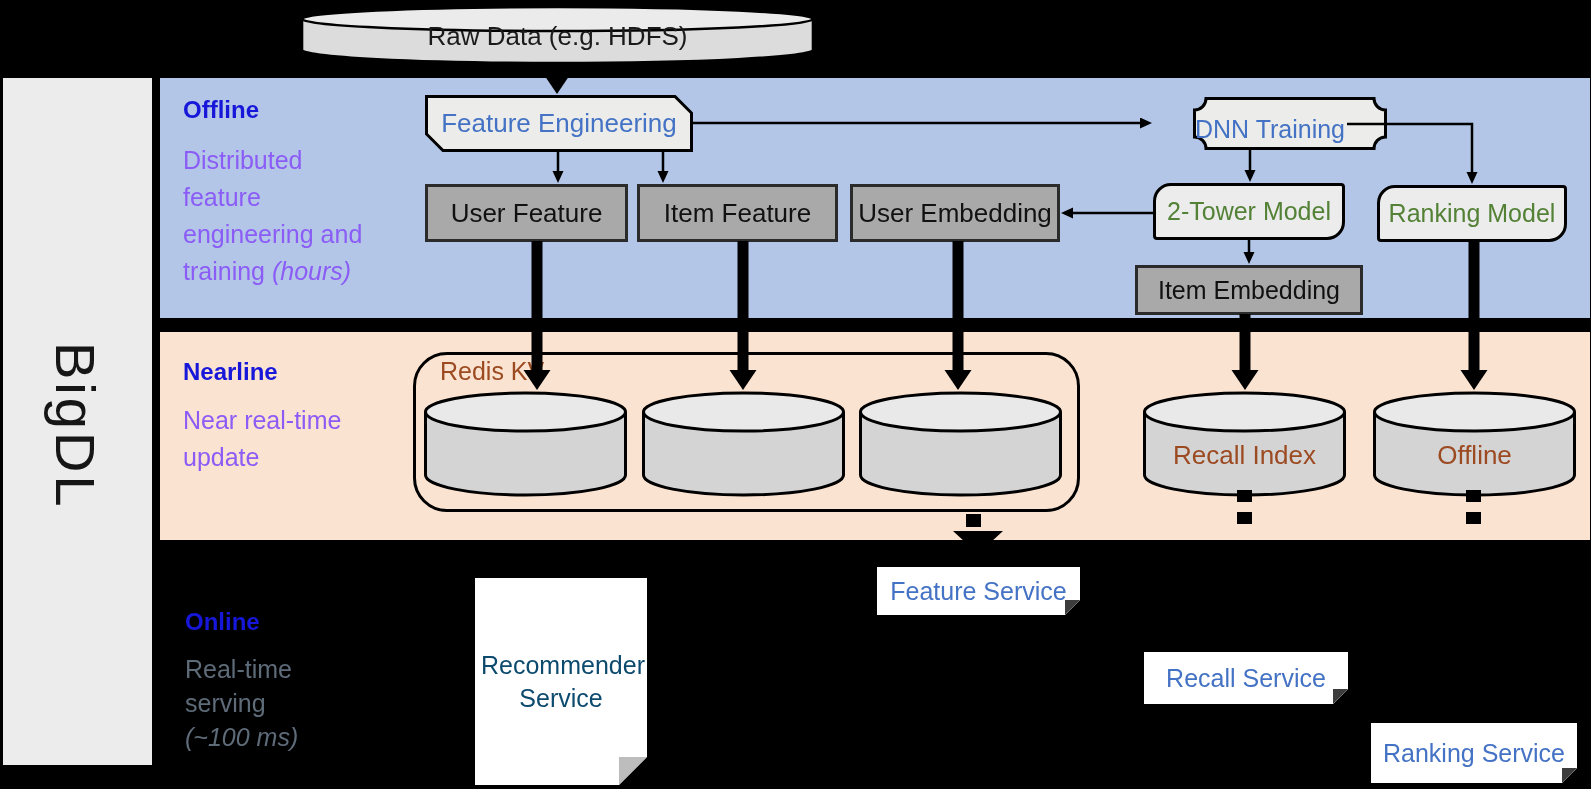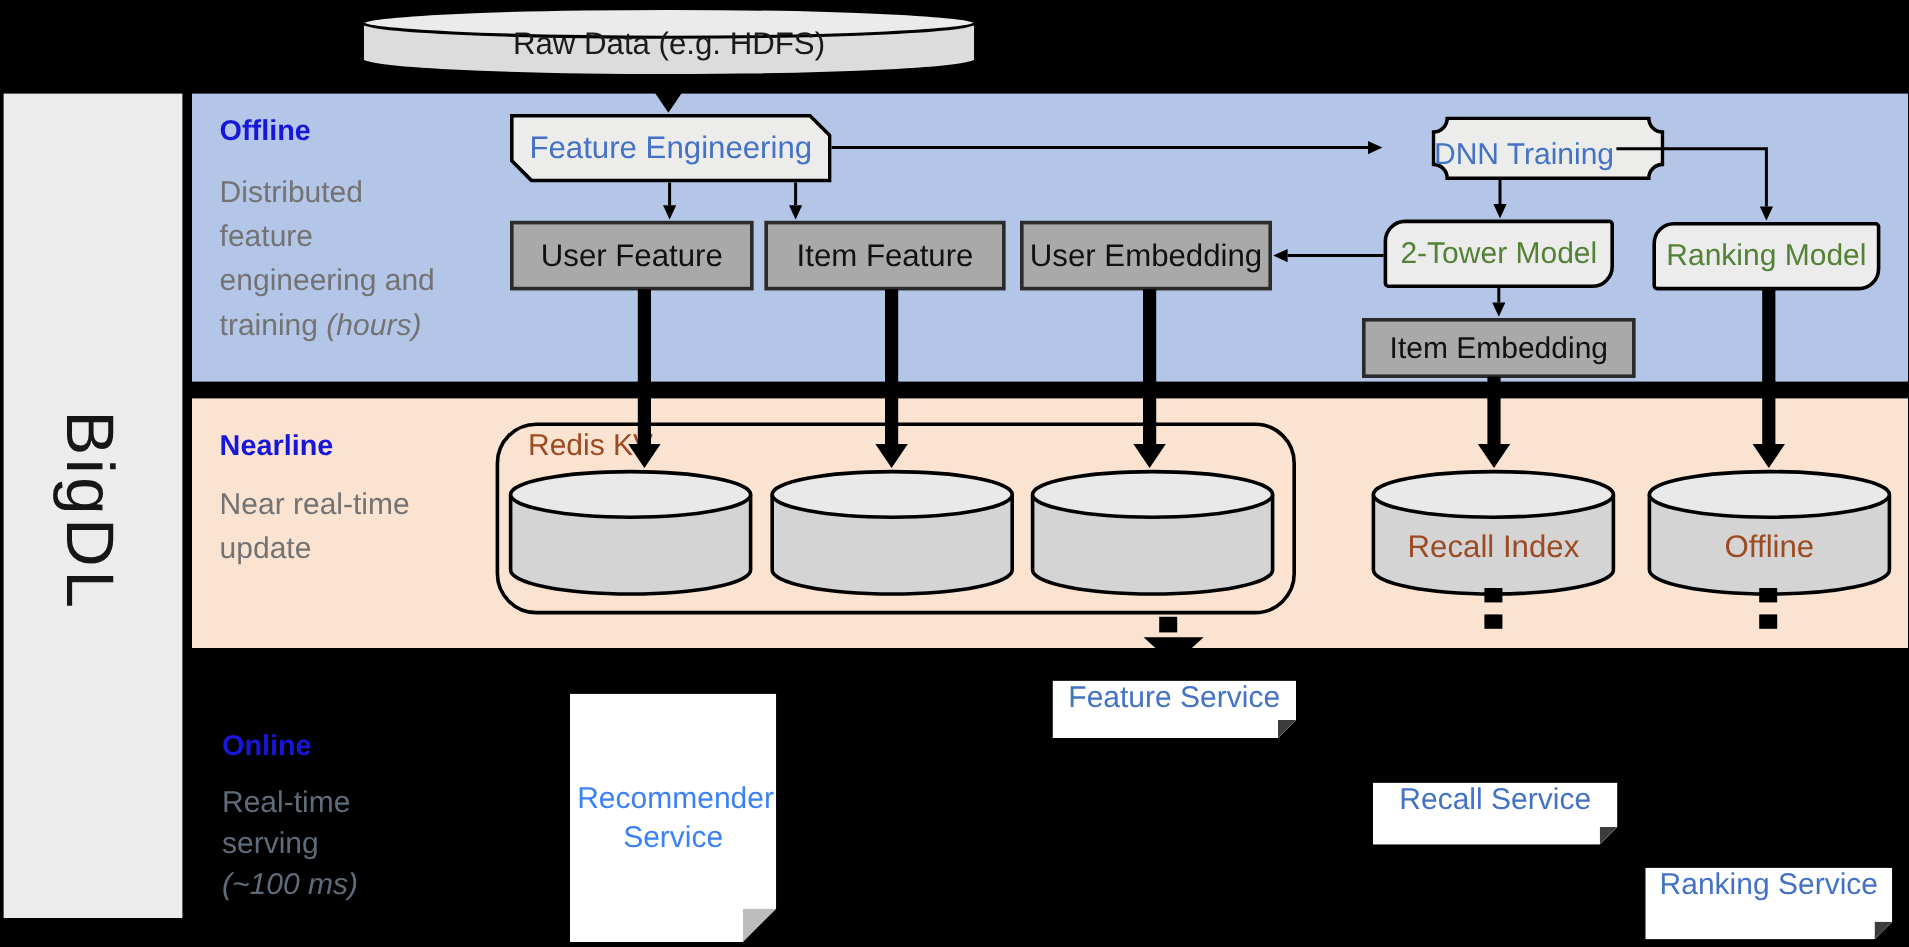--- a/index.html
+++ b/index.html
@@ -9,47 +9,47 @@
 
   
   .band-offline{left:160px;top:78px;width:1430px;height:240px;background:#b3c6e7;}
   .band-nearline{left:160px;top:332px;width:1430px;height:208px;background:#fbe3d1;}
   .side-strip{left:3px;top:78px;width:149px;height:687px;background:#ececec;}
 
   .bigdl{left:46px;top:342px;width:62px;height:200px;writing-mode:vertical-rl;
          font-size:56px;color:#161616;letter-spacing:3px;}
 
   .band-title{font-size:24px;font-weight:600;color:#1717d9;white-space:nowrap;}
-  .desc{font-size:25px;color:#737373;line-height:37px;white-space:nowrap;}
+  .desc{font-size:25px;color:#8b5cf6;line-height:37px;white-space:nowrap;}
   .desc-online{color:#5e6b78;line-height:34px;}
   .it{font-style:italic;}
 
   
   .gray-box{background:#a9a9a9;border:3px solid #2b2b2b;display:flex;align-items:center;
             justify-content:center;font-size:26px;color:#111;white-space:nowrap;box-sizing:border-box;}
   .round-diag{background:#ececec;border:3px solid #000;border-radius:18px 4px 18px 4px;
               display:flex;align-items:center;justify-content:center;font-size:25px;
               color:#538135;white-space:nowrap;box-sizing:border-box;}
   .shape-label{position:absolute;left:0;top:0;width:100%;height:100%;display:flex;
                align-items:center;justify-content:center;font-size:26px;color:#4472c4;white-space:nowrap;}
   .cyl-label{position:absolute;left:0;top:12px;width:100%;height:100%;display:flex;
              align-items:center;justify-content:center;font-size:26px;color:#9c4a21;white-space:nowrap;}
 
   .redis-frame{left:413px;top:352px;width:667px;height:160px;border:3px solid #000;
                border-radius:34px;box-sizing:border-box;}
   .redis-label{left:440px;top:357px;font-size:25px;color:#9c4a21;white-space:nowrap;}
 
   
-  .service{background:#fff;display:flex;align-items:flex-start;justify-content:center;
+  .service{background:#fff;display:flex;align-items:center;justify-content:center;
            font-size:25px;color:#4472c4;white-space:nowrap;
            clip-path:polygon(0 0,100% 0,100% calc(100% - 15px),calc(100% - 15px) 100%,0 100%);}
   .service .fold{position:absolute;right:0;bottom:0;width:15px;height:15px;background:#3c3c3c;
                  clip-path:polygon(0 0,100% 0,0 100%);}
   .doc{background:#fff;display:flex;align-items:center;justify-content:center;text-align:center;
-       font-size:25px;line-height:33px;color:#3b82f6;
+       font-size:25px;line-height:33px;color:#0c4a6e;
        clip-path:polygon(0 0,100% 0,100% calc(100% - 28px),calc(100% - 28px) 100%,0 100%);}
   .doc .fold{position:absolute;right:0;bottom:0;width:28px;height:28px;background:#bdbdbd;
              clip-path:polygon(0 0,100% 0,0 100%);}
   .doc-text{width:160px;}
 
   .overlay{position:absolute;left:0;top:0;pointer-events:none;}
   svg{display:block;}
 </style>
 </head>
 <body>

